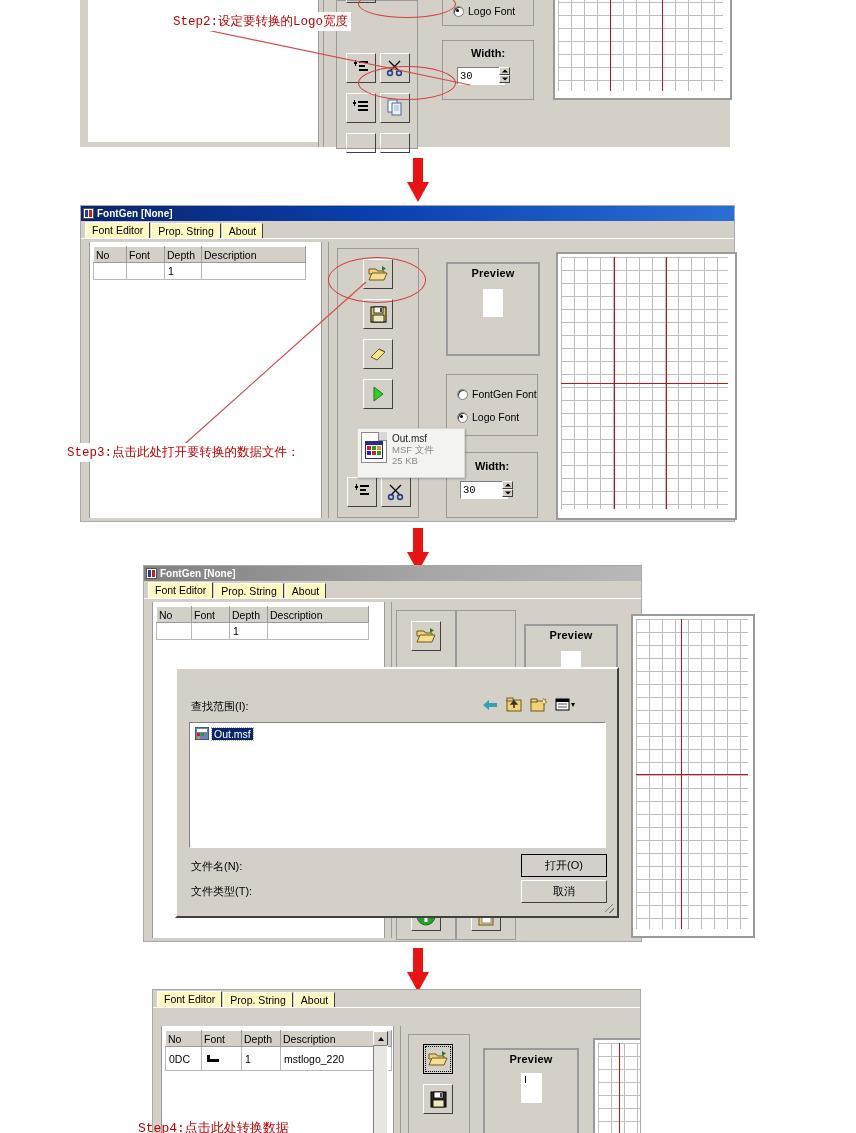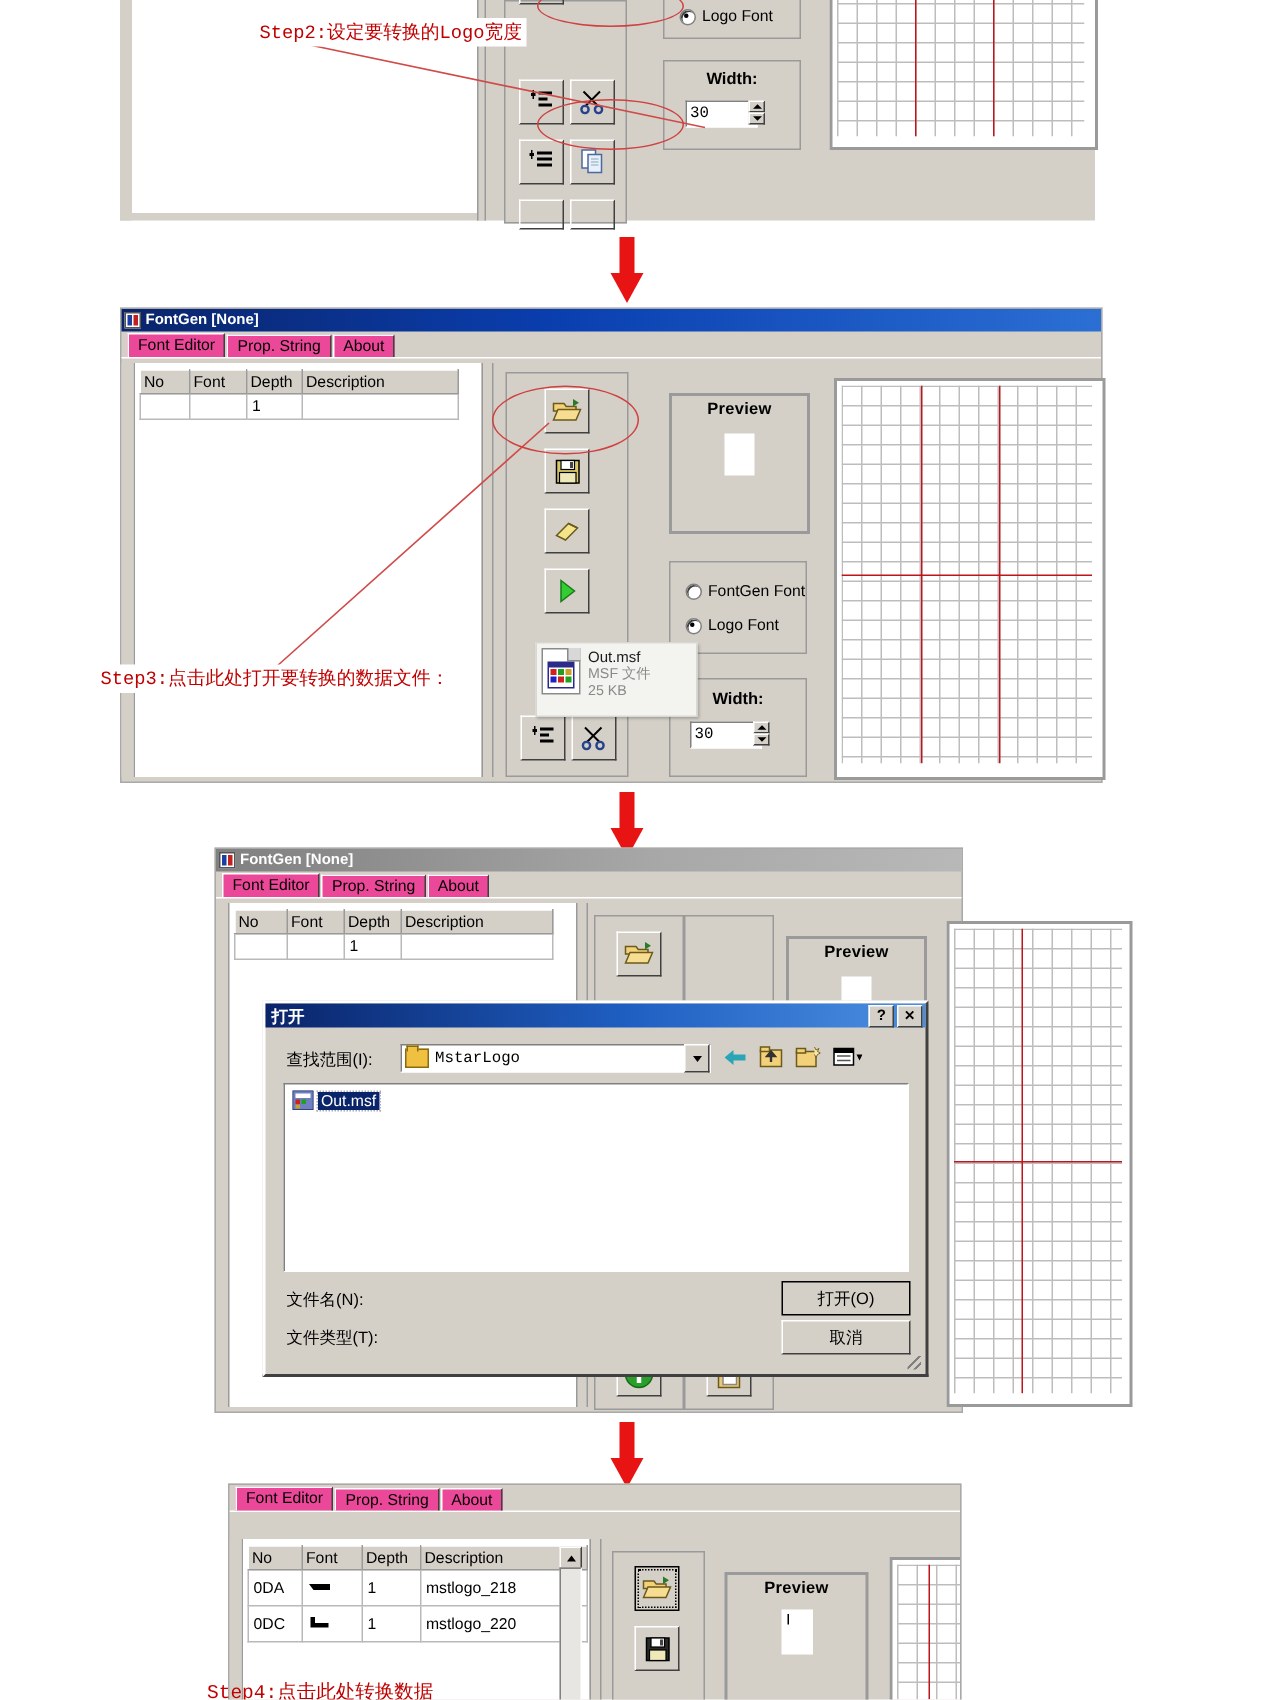--- a/index.html
+++ b/index.html
@@ -24,21 +24,21 @@
   .titlebar .tico{width:11px;height:11px;margin-right:3px;flex:none;
      background:#fff;border:1px solid #555;box-sizing:border-box;position:relative;}
   .titlebar .tico:before{content:"";position:absolute;left:1px;top:1px;width:3px;height:7px;background:#1a3fa0;}
   .titlebar .tico:after{content:"";position:absolute;left:5px;top:1px;width:3px;height:7px;background:#c02020;}
   .titlebar .ttxt{white-space:nowrap;overflow:hidden;text-overflow:clip;}
 
   
   .tabrow{display:flex;align-items:flex-end;height:15px;padding-left:4px;
           border-bottom:1px solid #fff;}
   .tab{height:14px;line-height:14px;padding:0 6px;font-size:10.5px;
-       background:#ec4899;border:1px solid #fff;border-right-color:#404040;
+       background:#fef9c3;border:1px solid #fff;border-right-color:#404040;
        border-bottom:none;margin-right:1px;white-space:nowrap;}
   .tab.sel{height:15px;line-height:15px;font-weight:normal;}
 
   
   table.grid{border-collapse:collapse;background:#fff;table-layout:fixed;}
   table.grid th{background:#d4d0c8;font-weight:normal;font-size:10.5px;text-align:left;
      padding:0 2px;height:15px;border:1px solid #9a9a9a;border-top-color:#fff;border-left-color:#fff;}
   table.grid td{background:#fff;font-size:10.5px;padding:0 3px;height:16px;
      border:1px solid #b9b9b9;}
   td.selno{background:#0a2c8a;color:#fff;}
@@ -520,36 +520,22 @@
         <div class="gl" style="left: 0px; top: 273px; width: 112px; height: 1px;"></div>
         <div class="gl" style="left: 0px; top: 286px; width: 112px; height: 1px;"></div>
         <div class="gl" style="left: 0px; top: 299px; width: 112px; height: 1px;"></div>
         <div class="rl" style="left: 45px; top: 0px; width: 1px; height: 310px;"></div>
         <div class="rl" style="left: 0px; top: 155px; width: 112px; height: 1px;"></div>
       </div>
   </div>
 </div>
 
 <div class="abs dlg" style="left:175px;top:667px;width:440px;height:247px;">
-  <div class="dlgtitle">
-    <span>打开</span>
-    <span style="margin-left:auto;display:flex;gap:2px;">
-      <span class="dlgbtn" style="width:15px;height:13px;color:#000;font-weight:bold;font-size:10px;">?</span>
-      <span class="dlgbtn" style="width:15px;height:13px;color:#000;font-weight:bold;font-size:9px;">✕</span>
-    </span>
-  </div>
 
   <div class="abs" style="left:14px;top:30px;font-size:11px;">查找范围(I):</div>
-  <div class="abs combo" style="left:90px;top:27px;width:205px;height:17px;">
-    <span class="folderico" style="margin:0 4px 0 2px;"></span>
-    <span>MstarLogo</span>
-    <span class="cbtn">
-        <i class="caretdn"></i>
-      </span>
-  </div>
 
   <div class="abs" style="left:305px;top:28px;display:flex;gap:8px;align-items:center;">
     <svg width="16" height="14">
         <path d="M1 7 L7 2 L7 5 L15 5 L15 9 L7 9 L7 12 Z" fill="#2aa5b5"></path>
       </svg>
     <svg width="16" height="15">
       <rect x="1" y="3" width="14" height="11" fill="#f2d17a" stroke="#6b5a1a"></rect>
       <rect x="1" y="1" width="6" height="3" fill="#f2d17a" stroke="#6b5a1a"></rect>
       <path d="M8 11 L8 7 L5.5 7 L8 4 L10.5 7 L8 7" fill="#333" stroke="#333" stroke-width="1.6"></path>
     </svg>
@@ -609,30 +595,20 @@
 
   <table class="grid abs" style="left:12px;top:40px;width:206px;">
     <tbody>
         <tr>
       <th style="width:31px;">No</th>
       <th style="width:35px;">Font</th>
       <th style="width:34px;">Depth</th>
       <th style="width:106px;">Description</th>
     </tr>
     <tr style="height:24px;">
-      <td>0DA</td>
-      <td>
-        <svg width="16" height="8" viewBox="0 0 16 8">
-              <path d="M1 2 h14 v4 h-11 z" fill="#000"></path>
-            </svg>
-      </td>
-      <td>1</td>
-      <td>mstlogo_218</td>
-    </tr>
-    <tr style="height:24px;">
       <td>0DC</td>
       <td>
         <svg width="16" height="9" viewBox="0 0 16 9">
               <path d="M2 1 h3 v4 h9 v3 h-12 z" fill="#000"></path>
             </svg>
       </td>
       <td>1</td>
       <td>mstlogo_220</td>
     </tr>
   </tbody>

